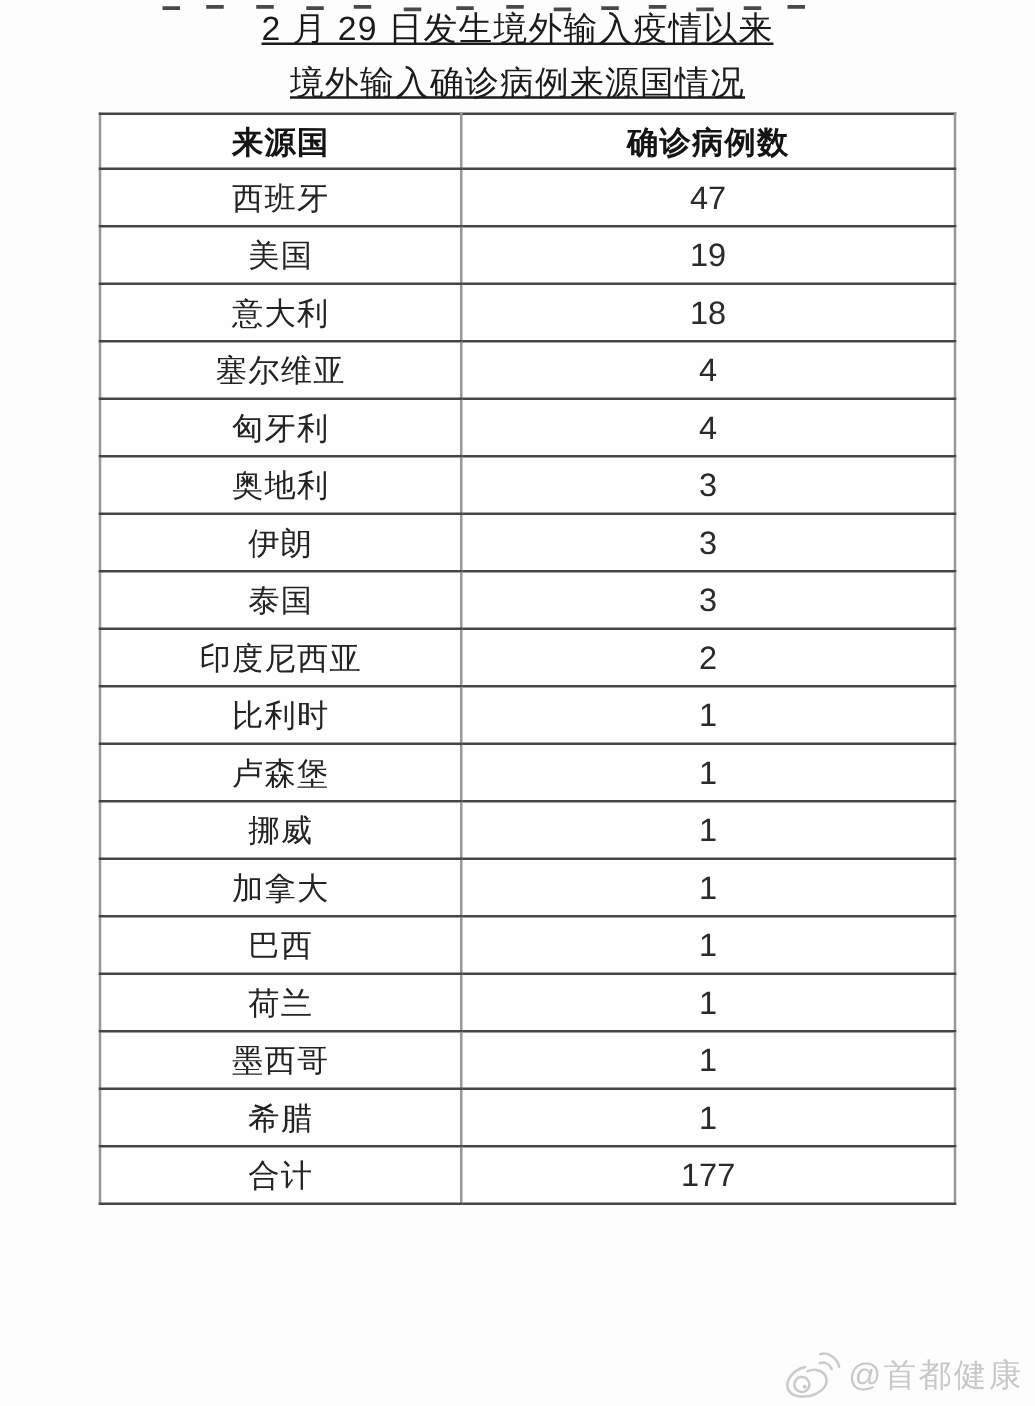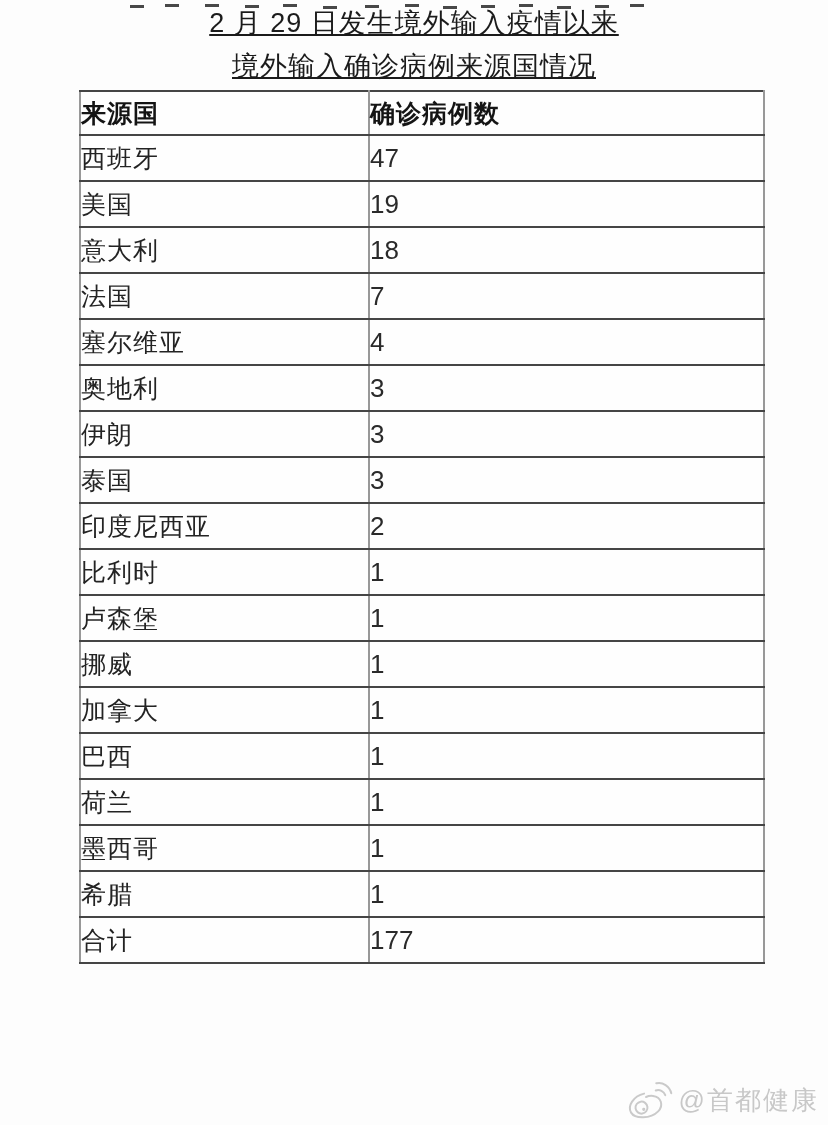--- a/index.html
+++ b/index.html
@@ -28,21 +28,21 @@
   }
 
   table.stats {
     position:absolute; left:79px; top:90px; width:684px;
     border-collapse:collapse; table-layout:fixed;
     background:#fefefe;
   }
   col.c1 { width:289px; }
   col.c2 { width:395px; }
   .stats th, .stats td {
-    text-align:left; vertical-align:middle; padding:0;
+    text-align:center; vertical-align:middle; padding:0;
     border-top:2px solid #454545; border-bottom:2px solid #454545;
     border-left:2px solid #989898; border-right:2px solid #989898;
   }
   .stats thead th { height:42px; font-size:25px; font-weight:700; color:#141414; letter-spacing:1px; }
   .stats tbody td { height:44px; font-size:25px; color:#232323; letter-spacing:1px; }
   .stats tbody td.num { font-size:26px; letter-spacing:0; color:#2a2a2a; }
 
   .watermark {
     position:absolute; right:9px; bottom:6px;
     display:flex; align-items:center; gap:5px;
@@ -79,25 +79,25 @@
       </tr>
       <tr>
         <td>美国</td>
         <td class="num">19</td>
       </tr>
       <tr>
         <td>意大利</td>
         <td class="num">18</td>
       </tr>
       <tr>
-        <td>法国</td>
-        <td class="num">7</td>
+        <td>塞尔维亚</td>
+        <td class="num">4</td>
       </tr>
       <tr>
-        <td>塞尔维亚</td>
+        <td>匈牙利</td>
         <td class="num">4</td>
       </tr>
       <tr>
         <td>奥地利</td>
         <td class="num">3</td>
       </tr>
       <tr>
         <td>伊朗</td>
         <td class="num">3</td>
       </tr>

